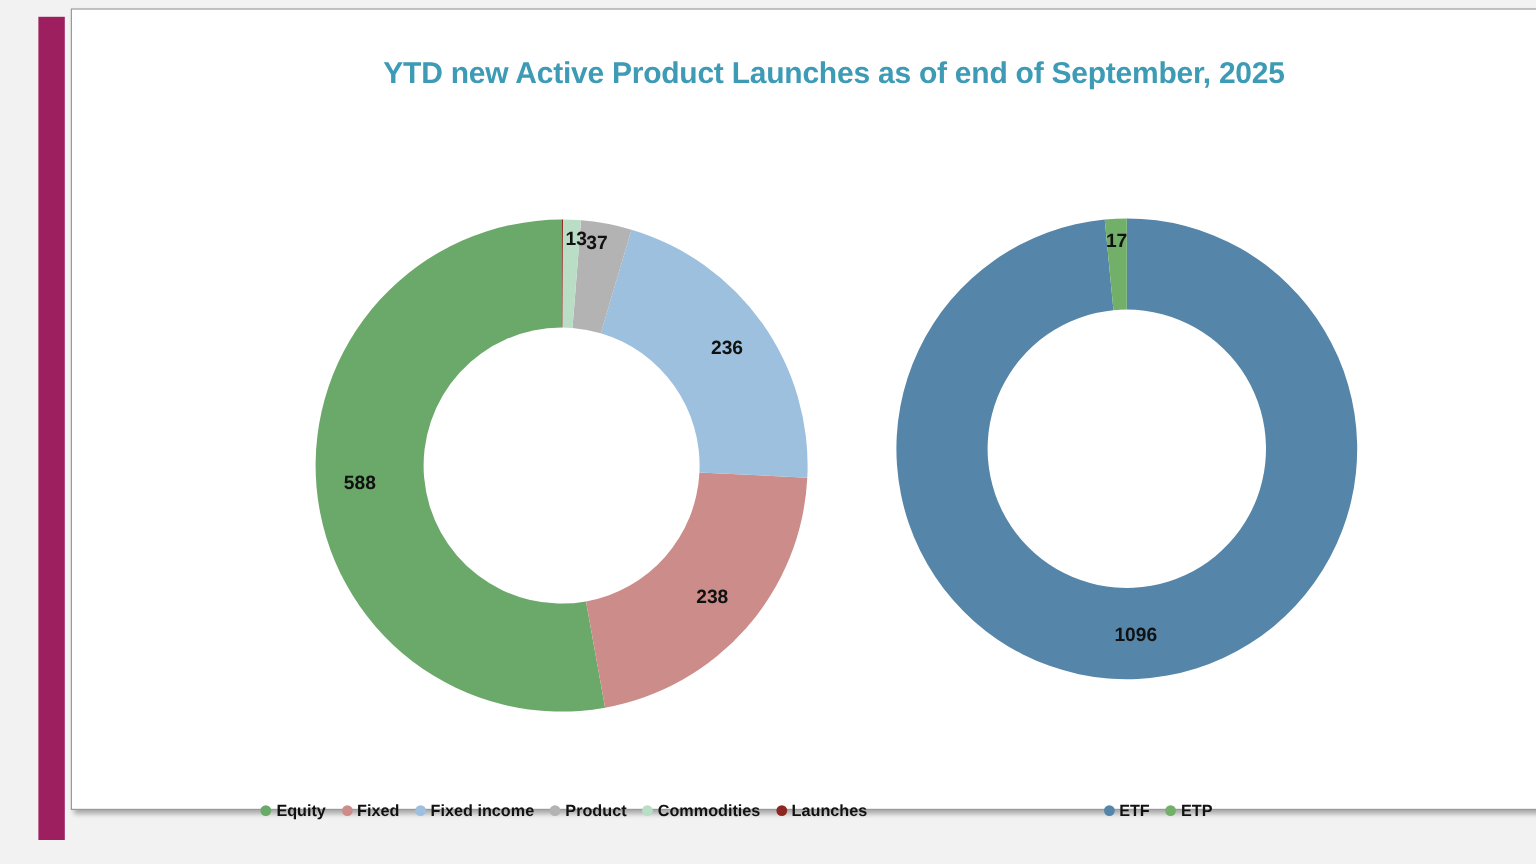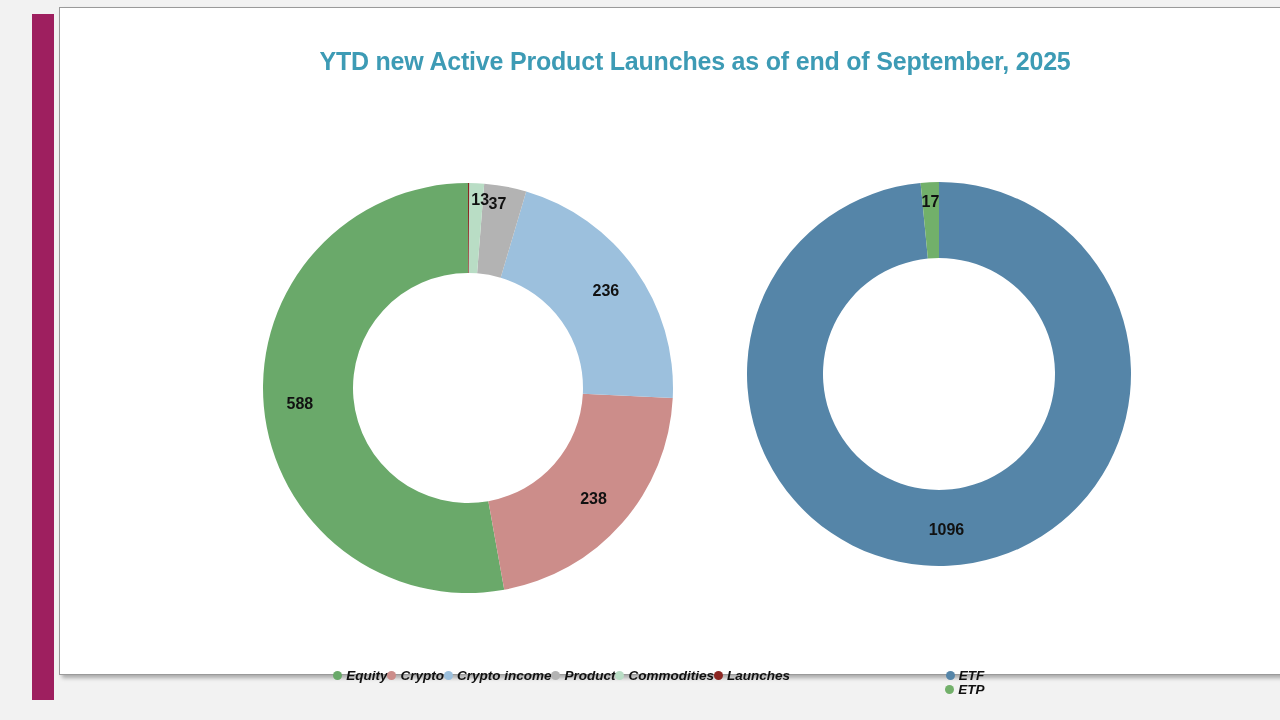--- a/index.html
+++ b/index.html
@@ -68,26 +68,26 @@
     fill: #111111;
   }
   .label-lg { font-size: 16px; }
 
   
   .legend {
     position: absolute;
     top: 661px;
     display: flex;
     align-items: center;
-    justify-content: flex-end;
+    justify-content: center;
+    gap: 13px;
     white-space: nowrap;
-    font-style: italic;
   }
   #legend-left  { left: 90px;  width: 640px; }
-  #legend-right { left: 740px; width: 330px; flex-direction: column; }
+  #legend-right { left: 740px; width: 330px; }
 
   .legend-item {
     display: flex;
     align-items: center;
     gap: 4px;
   }
   .legend-dot {
     width: 9px;
     height: 9px;
     border-radius: 50%;
@@ -134,25 +134,25 @@
       </svg>
   </div>
 
   <div class="legend" id="legend-left">
       <div class="legend-item">
         <span class="legend-dot" style="background: rgb(106, 169, 106);"></span>
         <span class="legend-text">Equity</span>
       </div>
       <div class="legend-item">
         <span class="legend-dot" style="background: rgb(204, 141, 138);"></span>
-        <span class="legend-text">Crypto</span>
+        <span class="legend-text">Fixed</span>
       </div>
       <div class="legend-item">
         <span class="legend-dot" style="background: rgb(156, 192, 221);"></span>
-        <span class="legend-text">Crypto income</span>
+        <span class="legend-text">Fixed income</span>
       </div>
       <div class="legend-item">
         <span class="legend-dot" style="background: rgb(179, 179, 179);"></span>
         <span class="legend-text">Product</span>
       </div>
       <div class="legend-item">
         <span class="legend-dot" style="background: rgb(185, 221, 197);"></span>
         <span class="legend-text">Commodities</span>
       </div>
       <div class="legend-item">

